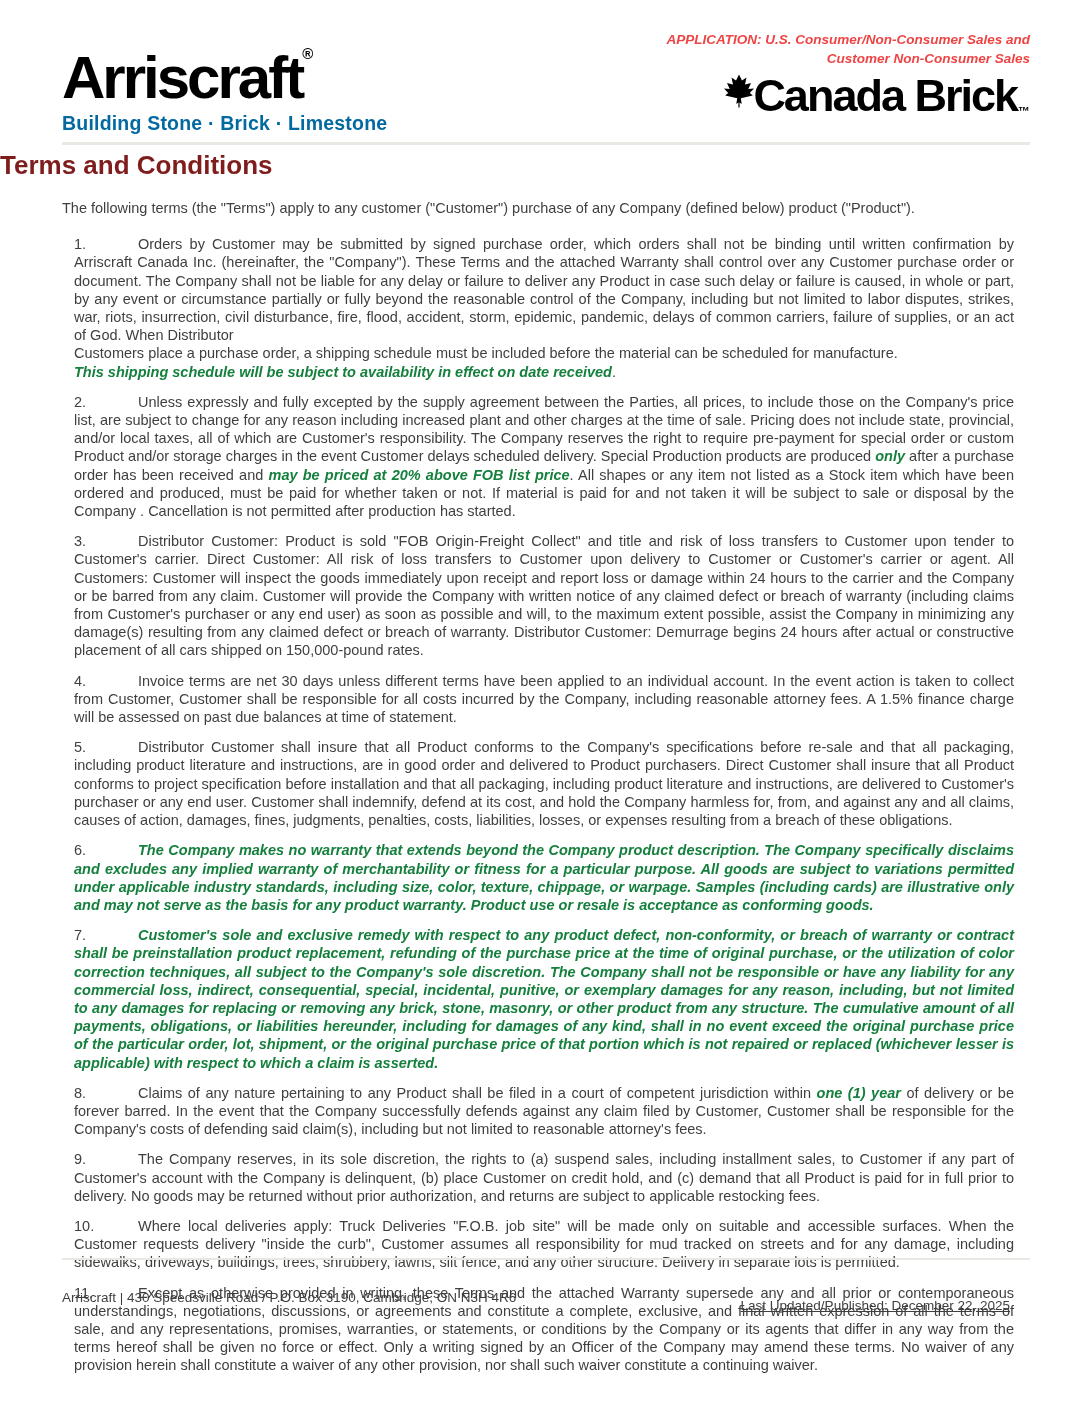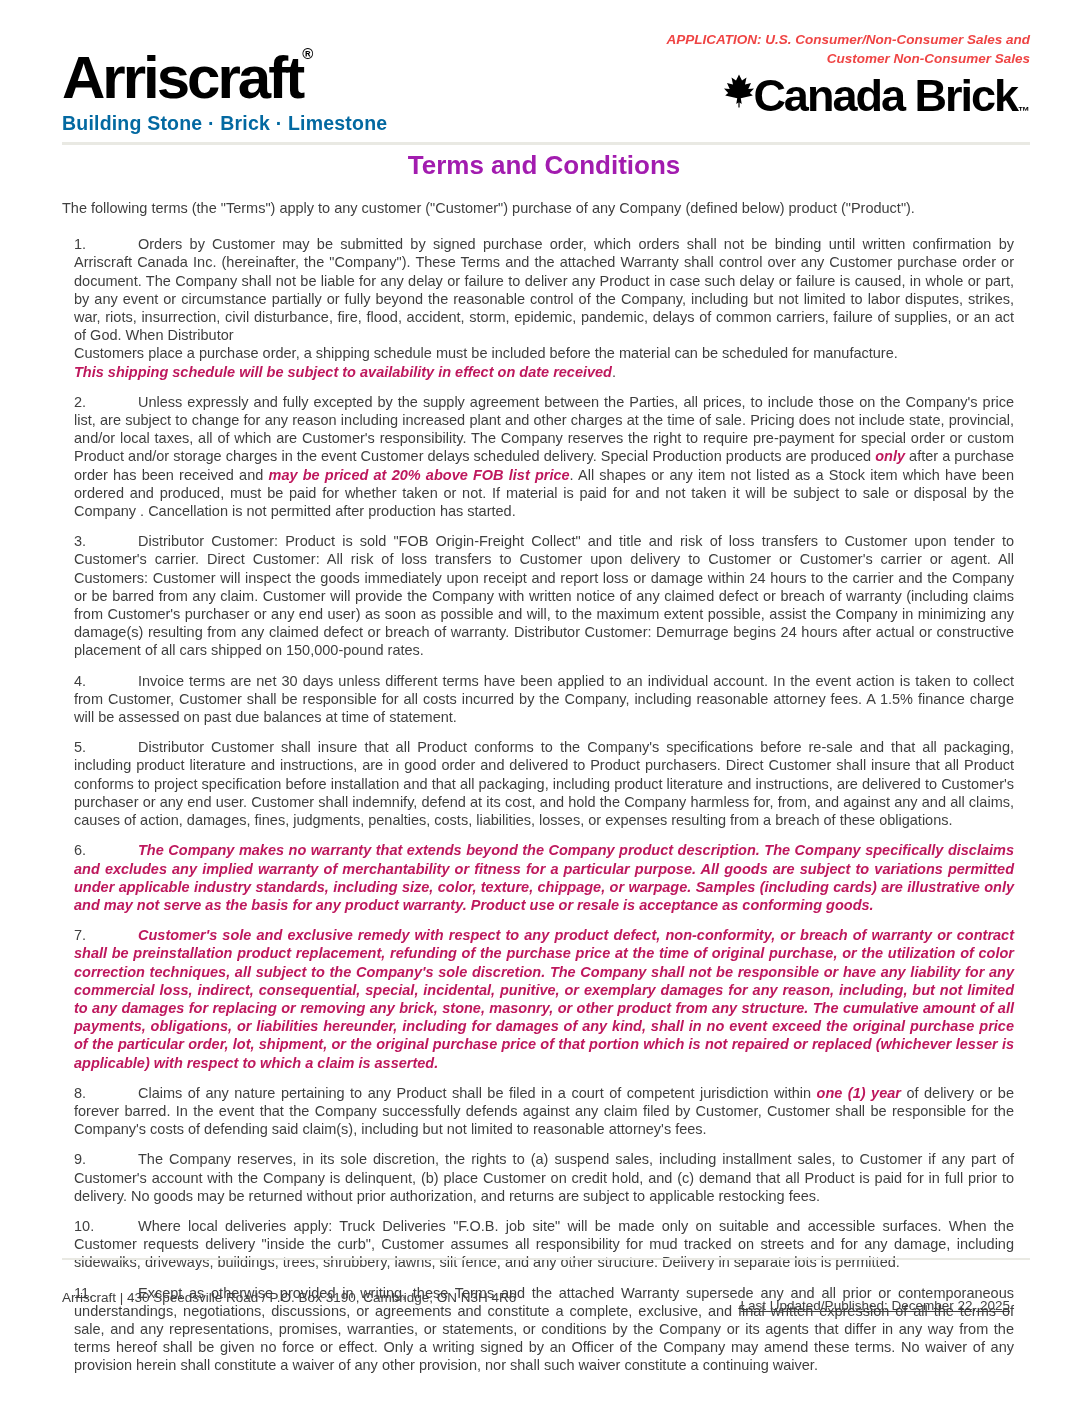--- a/index.html
+++ b/index.html
@@ -39,32 +39,32 @@
     letter-spacing: -2px; line-height: 1; white-space: nowrap;
   }
   .brand-tm { font-size: 12px; font-weight: bold; color: #000; margin-top: 0px; margin-left: 1px; }
 
   .rule { position: absolute; left: 62px; right: 58px; background: #e9e9e3; }
   .rule-top { top: 142px; height: 3px; }
   .rule-bottom { top: 1258px; height: 2px; }
 
   .doc-title {
     position: absolute; top: 150px; left: 0; width: 100%;
-    text-align: center; font-size: 26px; font-weight: bold; color: #a21caf;
+    font-size: 26px; font-weight: bold; color: #7f1d1d;
   }
 
   
   .content {
     position: absolute; top: 199px; left: 62px; width: 964px;
     font-size: 14.5px; line-height: 18.2px; text-align: justify; color: #3f3f3f;
   }
   .intro { margin: 0 0 18px 0; }
   .term { margin: 12px; }
   .num { display: inline-block; width: 64px; }
-  .bold-italic { font-weight: bold; font-style: italic; color: #be185d; }
+  .bold-italic { font-weight: bold; font-style: italic; color: #15803d; }
   .normal {}
 
   
   .footer-left {
     position: absolute; left: 62px; top: 1284px;
     font-size: 13.5px; line-height: 27px; color: #3f3f3f;
   }
   .footer-right {
     position: absolute; right: 78px; top: 1298px;
     font-size: 13.5px; color: #3f3f3f; text-decoration: underline;

